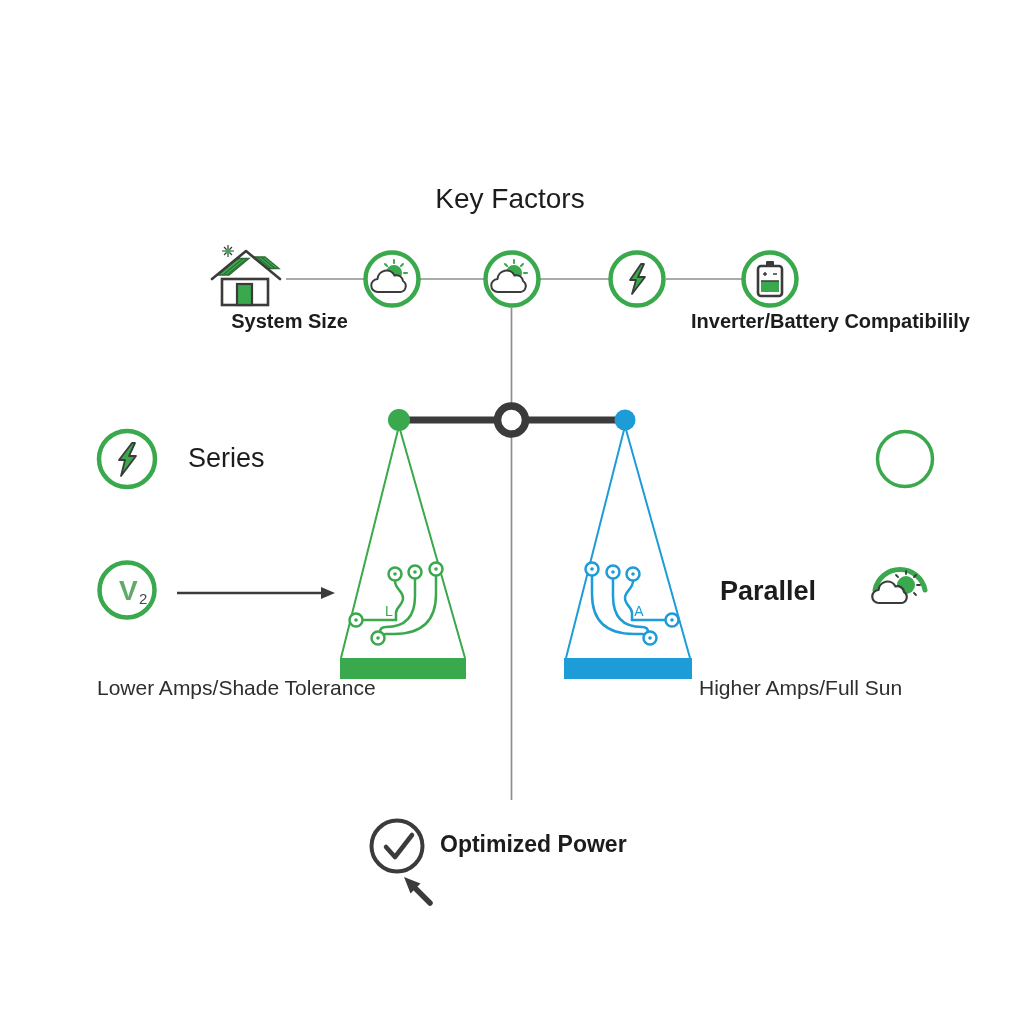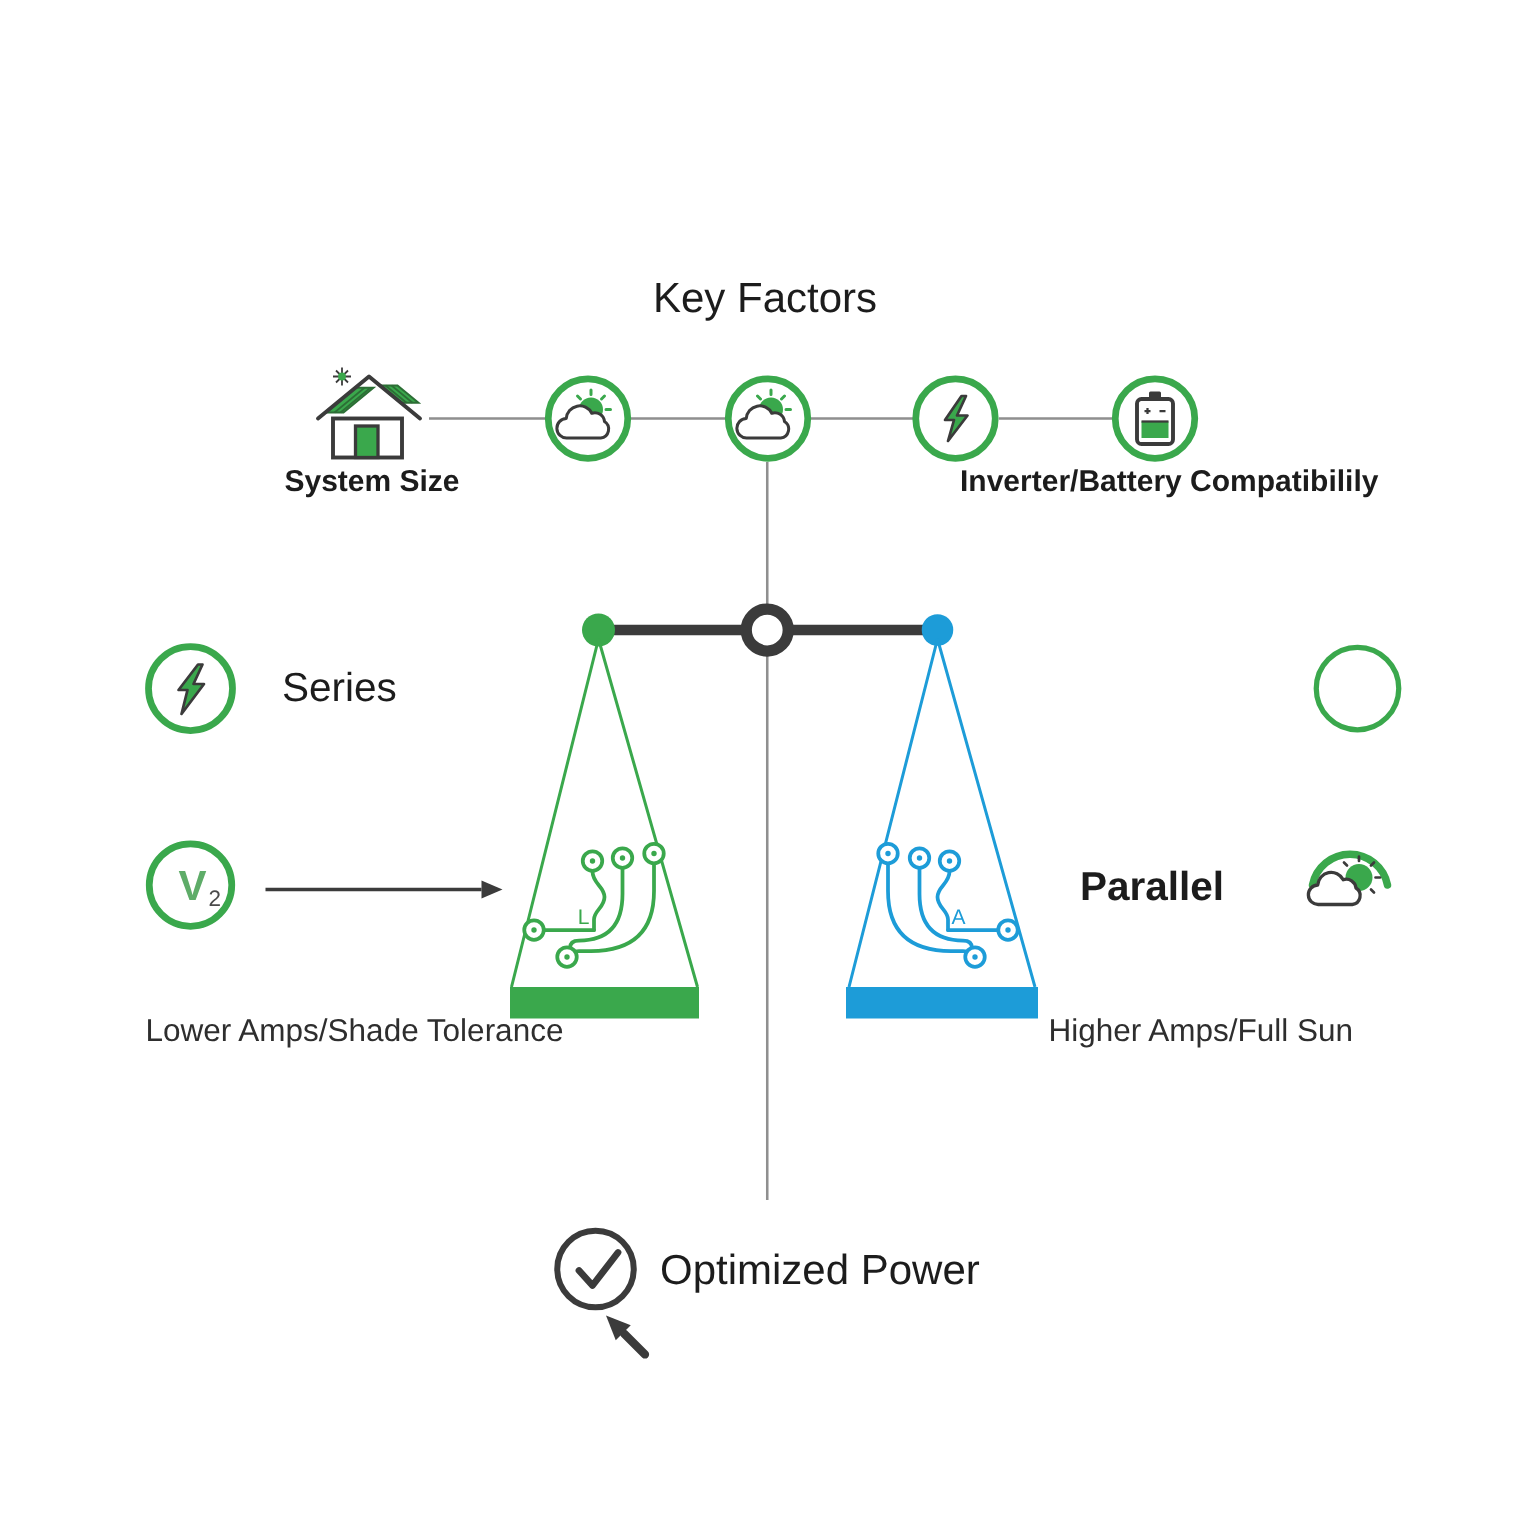--- a/index.html
+++ b/index.html
@@ -8,29 +8,29 @@
   svg.layer{position:absolute;left:0;top:0}
   
   .sg{stroke:var(--green)} .fg{fill:var(--green)}
   .sb{stroke:var(--blue)}  .fb{fill:var(--blue)}
   .sd{stroke:var(--dark)}  .fd{fill:var(--dark)}
   .sgr{stroke:var(--line_gray)}
   .fw{fill:#fff} .fn{fill:none}
   
   .t{position:absolute;white-space:nowrap}
   .title{left:360px;top:183px;width:300px;text-align:center;font-size:28px;font-weight:400}
-  .system-size{left:148px;top:310px;width:200px;text-align:center;font-size:20px;font-weight:600}
-  .inverter{left:640px;top:310px;width:330px;text-align:left;font-size:20px;font-weight:600}
+  .system-size{left:148px;top:310px;width:200px;text-align:right;font-size:20px;font-weight:600}
+  .inverter{left:640px;top:310px;width:330px;text-align:right;font-size:20px;font-weight:600}
   .series{left:188px;top:443px;font-size:27px;font-weight:400}
   .voltage{left:688px;top:444px;width:242px;font-size:23px;font-weight:700;line-height:28px;white-space:normal}
   .parallel{left:720px;top:576px;font-size:27px;font-weight:700}
   .cap{font-size:21px;font-weight:400;color:#2e2e2e}
   .cap-left{left:97px;top:676px}
   .cap-right{left:699px;top:676px}
-  .optimized{left:440px;top:831px;font-size:28px;font-weight:400}
+  .optimized{left:440px;top:831px;font-size:23px;font-weight:700}
 </style>
 </head>
 <body>
 
 <div class="canvas">
 
   <svg class="layer" width="1024" height="1024" viewBox="0 0 1024 1024">
 
     <path class="sgr fn" stroke-width="1.6" d="M286,279 H364 M420,279 H484 M540,279 H609 M666,279 H742"></path>
 

